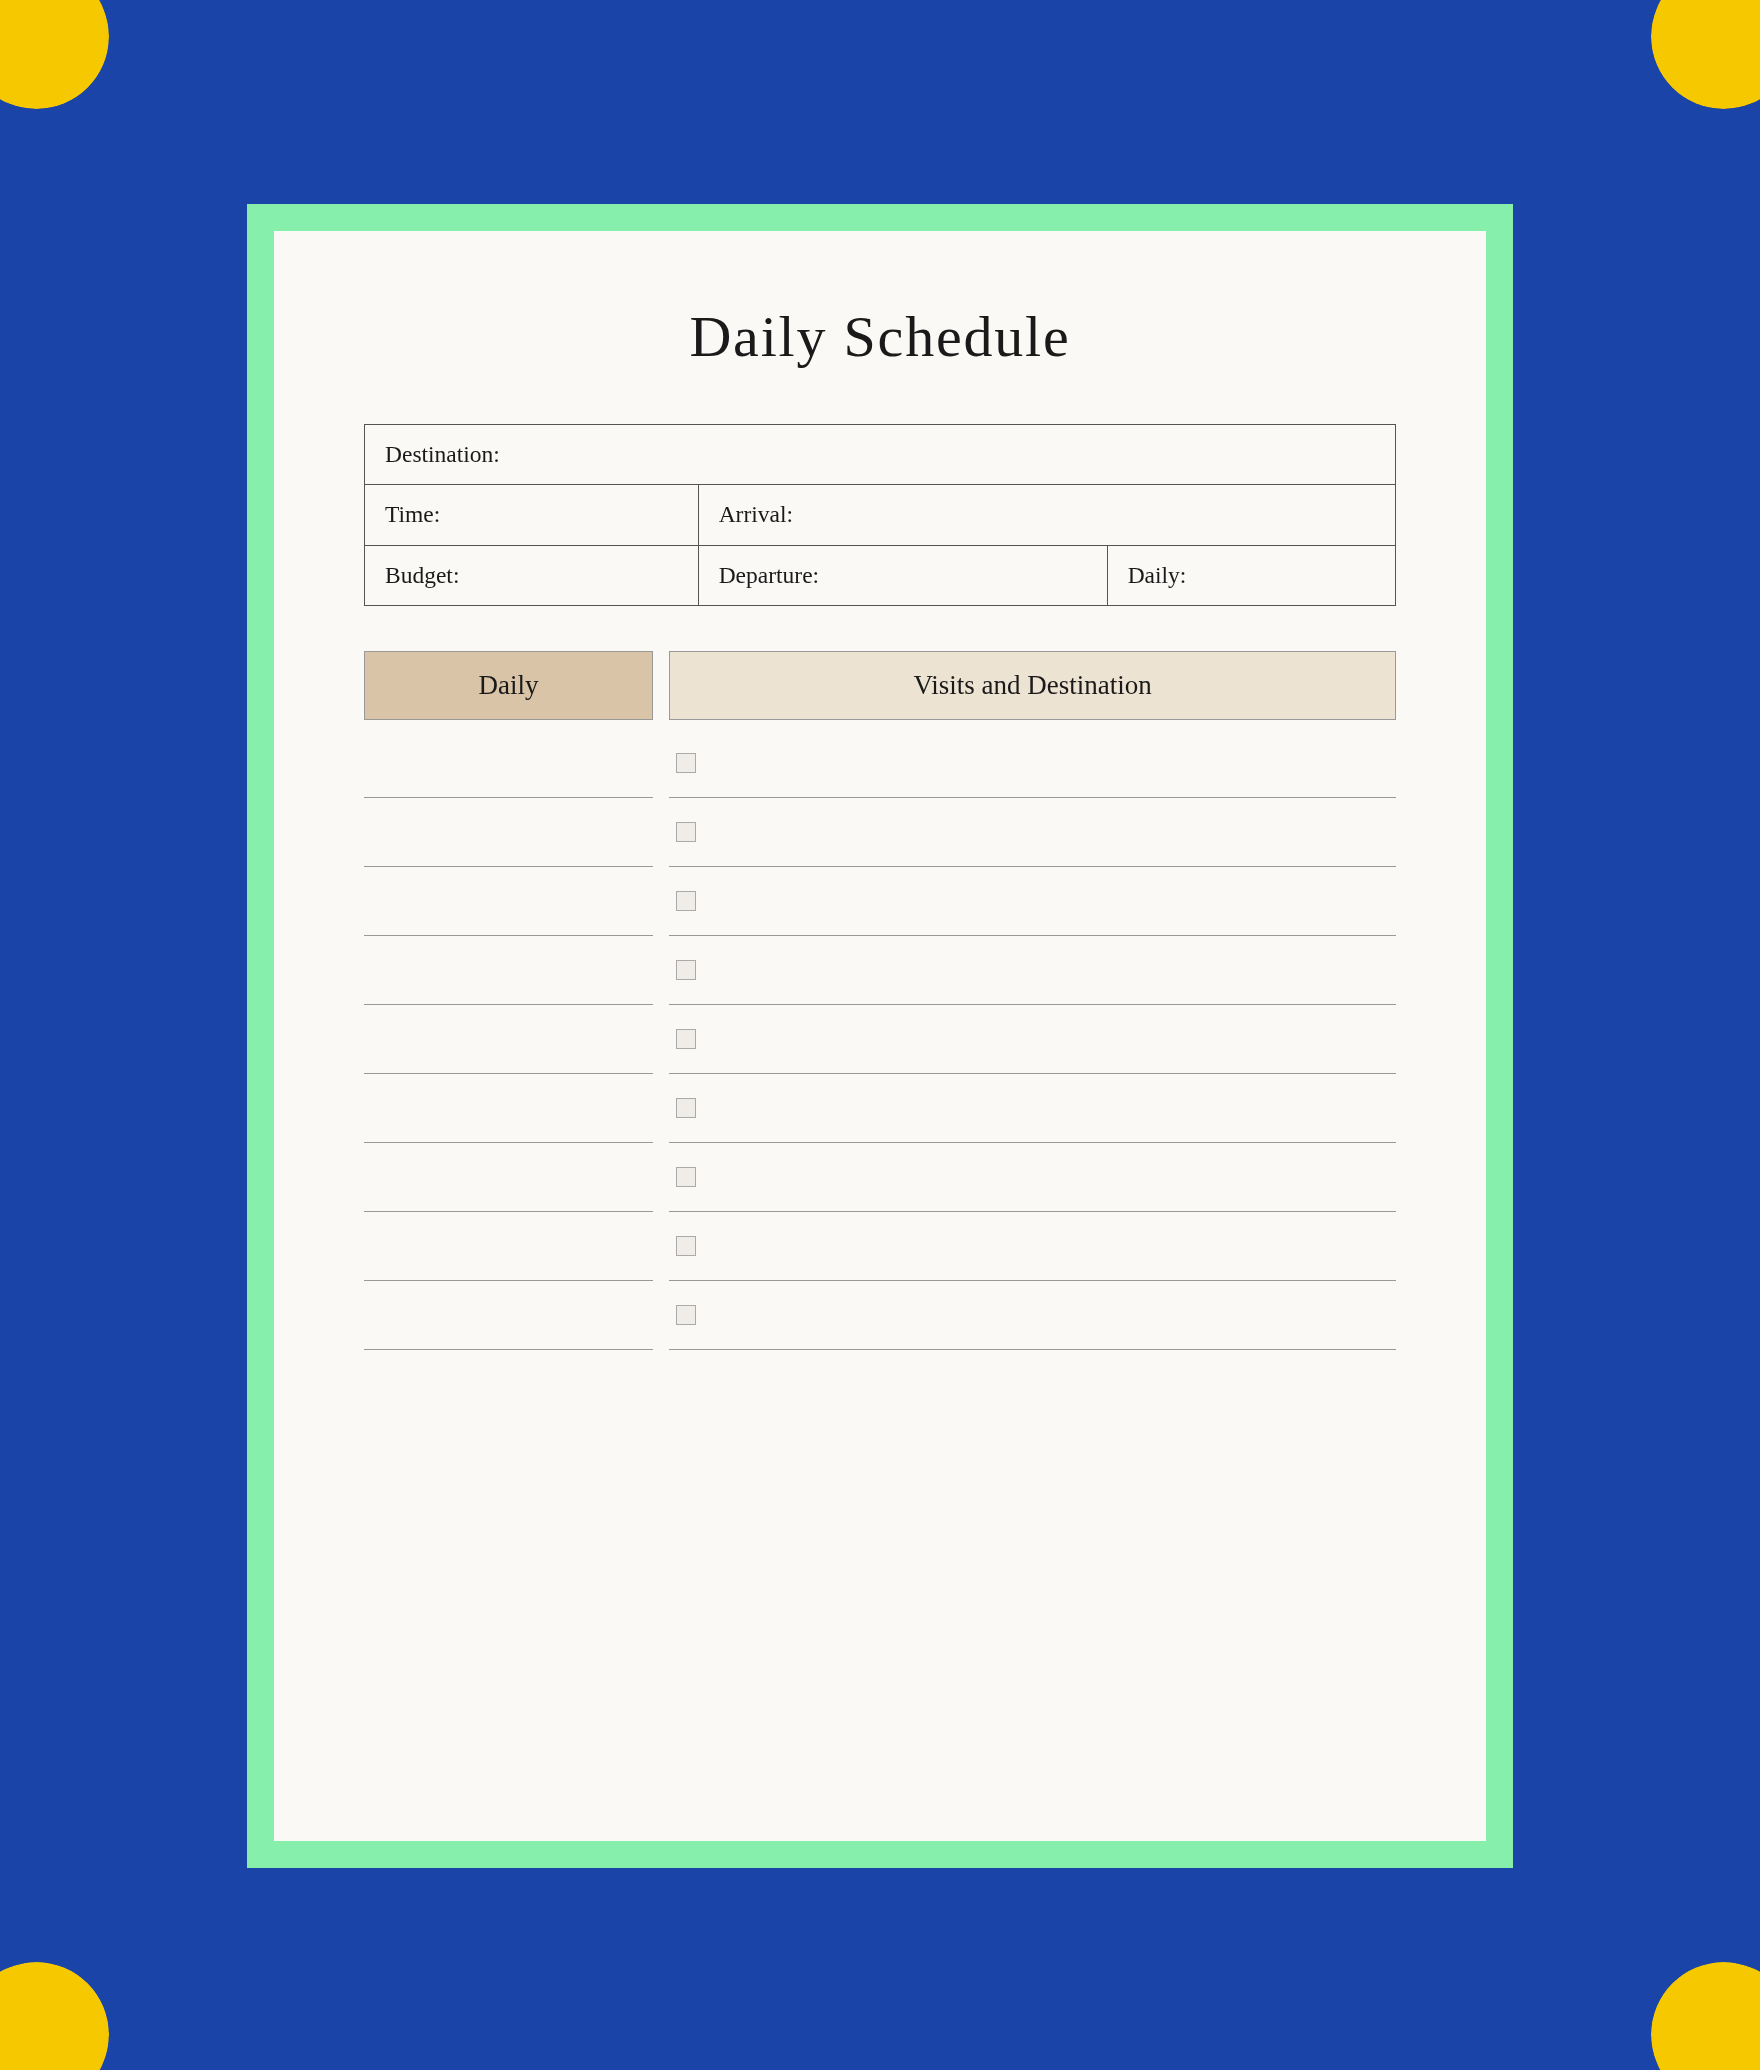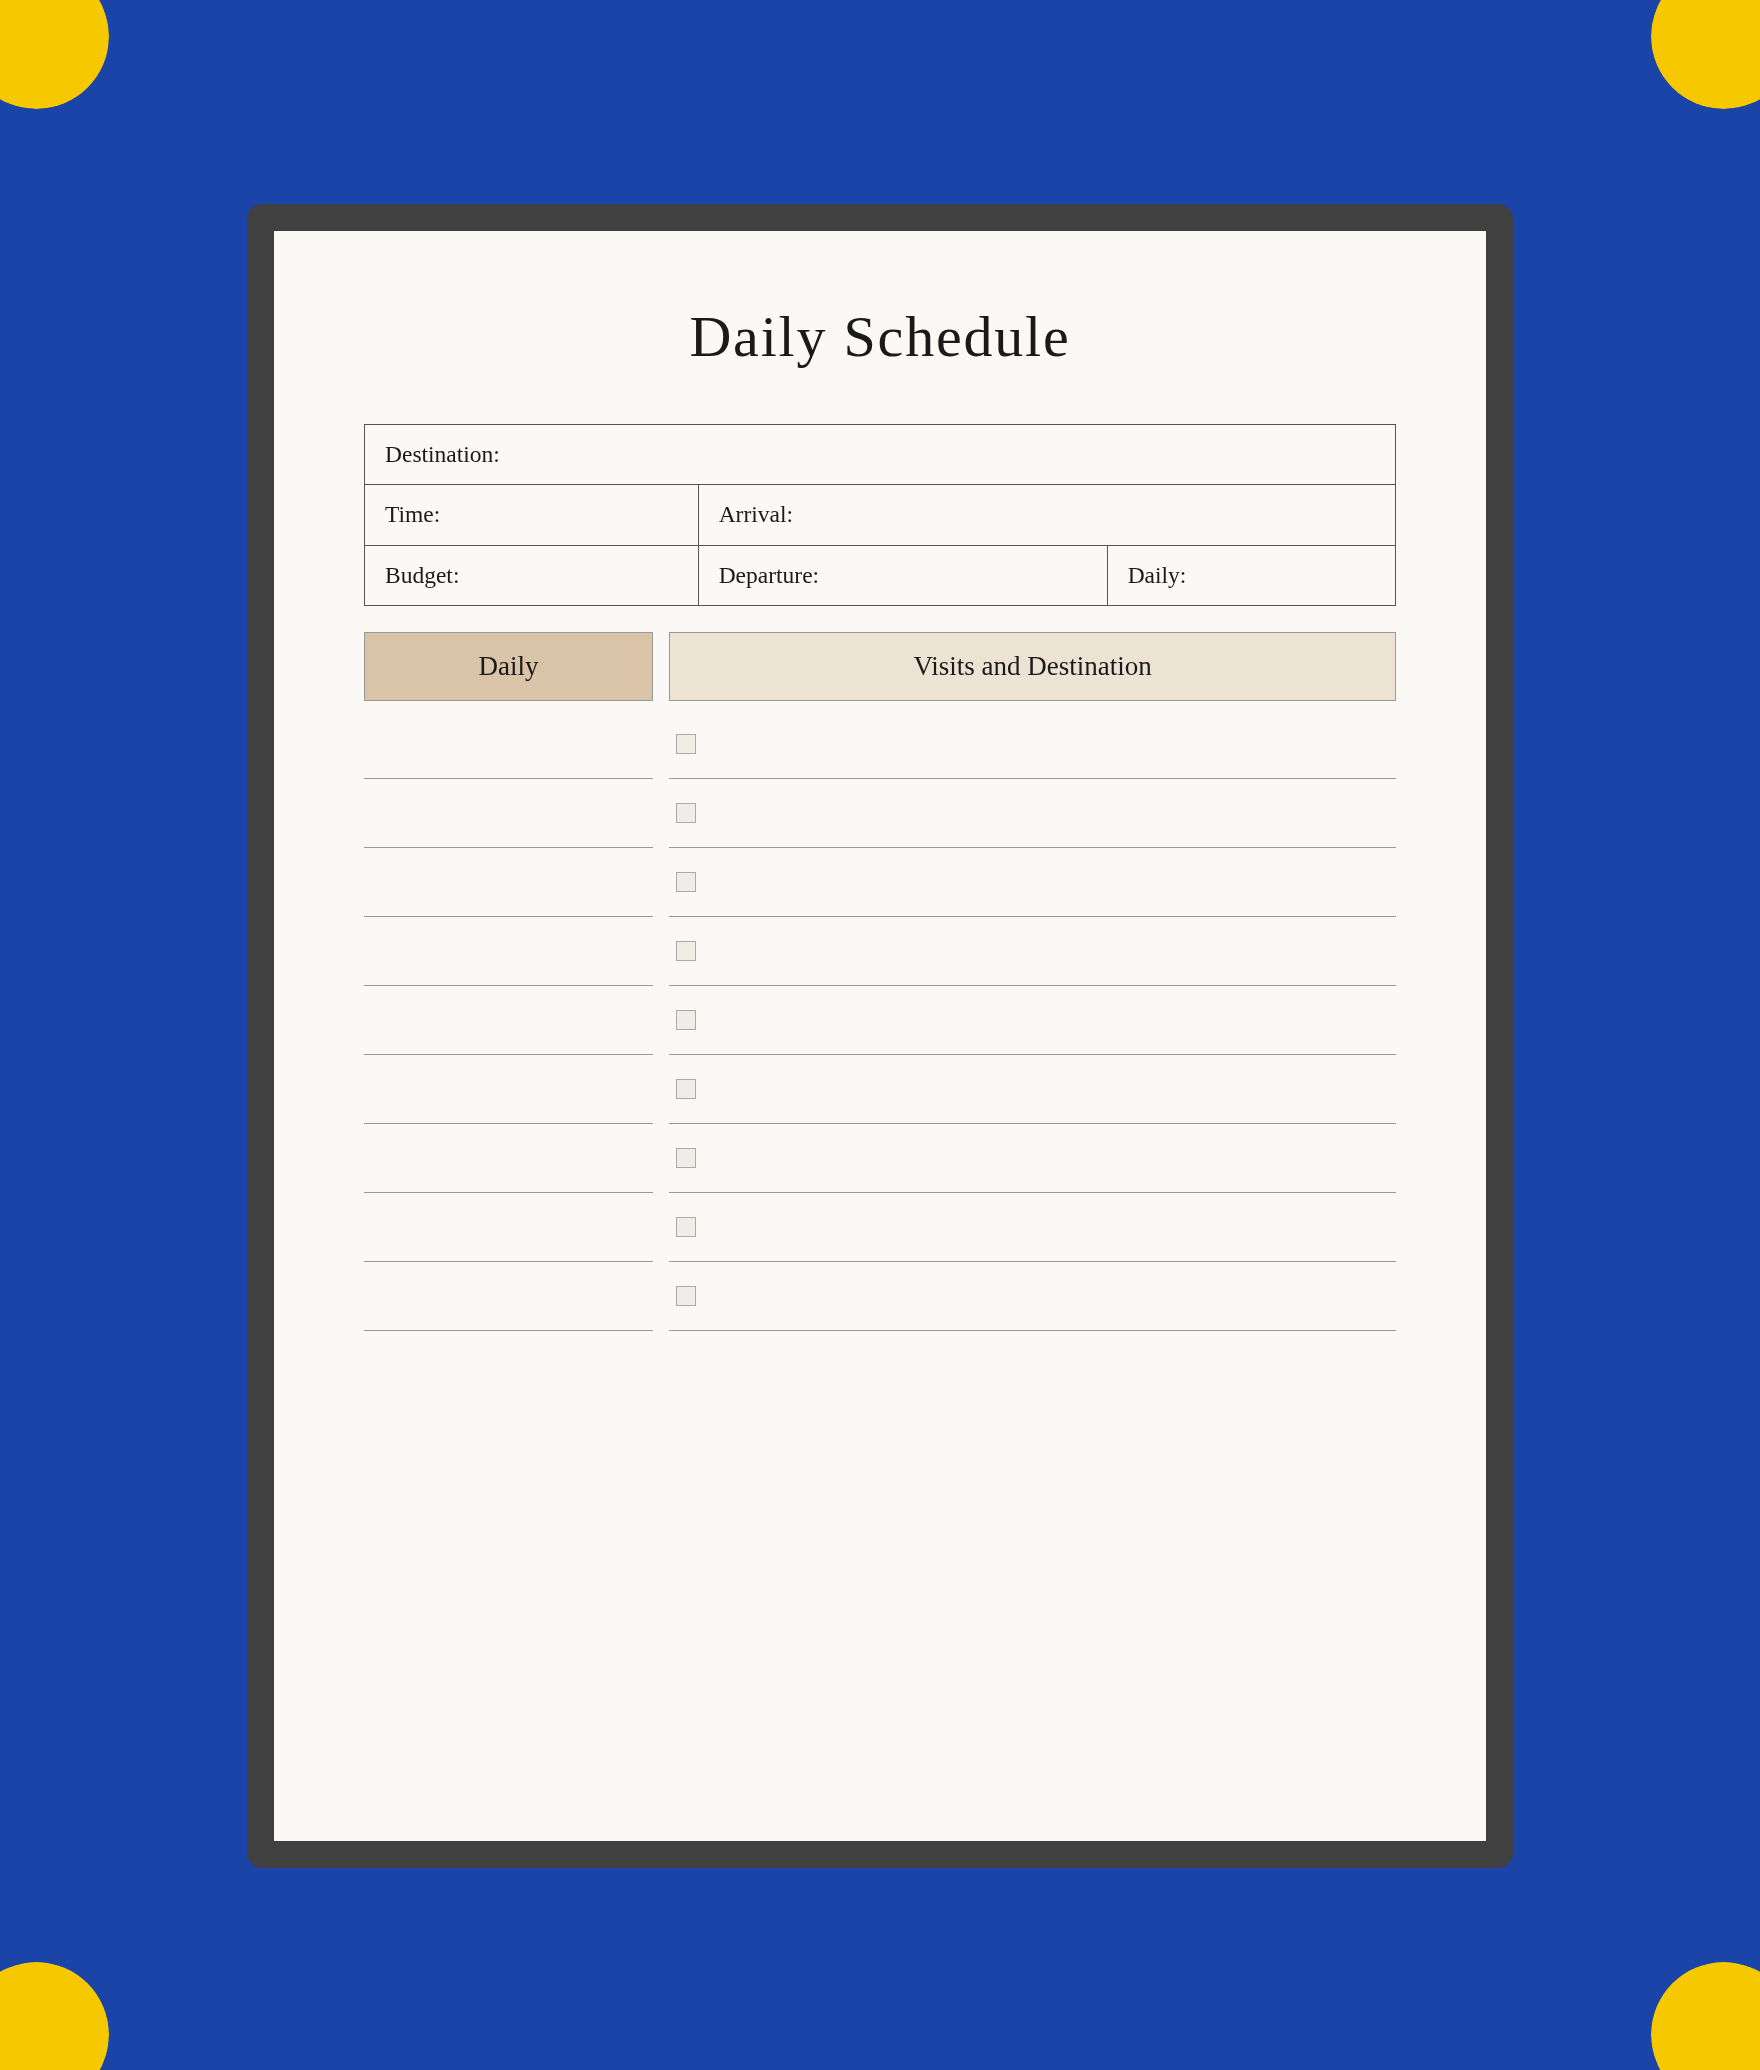--- a/index.html
+++ b/index.html
@@ -71,23 +71,23 @@
     .corner-arc-br {
       bottom: -36px;
       right: -36px;
       box-shadow: -36px -36px 0 0 #1a44a8;
     }
 
     
     .document-wrapper {
       position: relative;
       z-index: 5;
-      background-color: #404040;
+      background-color: #86efac;
       padding: 27px;
-      border-radius: 15px;
+      border-radius: 0;
     }
 
     .document {
       background-color: #faf9f6;
       width: 1212px;
       min-height: 1610px;
       padding: 72px 90px 90px 90px;
       position: relative;
     }
 
@@ -98,21 +98,21 @@
       font-family: 'Georgia', serif;
       color: #1a1a1a;
       margin-bottom: 54px;
       letter-spacing: 1.8px;
     }
 
     
     .info-table {
       width: 100%;
       border-collapse: collapse;
-      margin-bottom: 26px;
+      margin-bottom: 45px;
       border: 1.4px solid #555;
     }
 
     .info-table td {
       border: 1.4px solid #555;
       padding: 16.3px 20px;
       font-size: 23.5px;
       color: #1a1a1a;
       font-family: 'Georgia', serif;
     }

